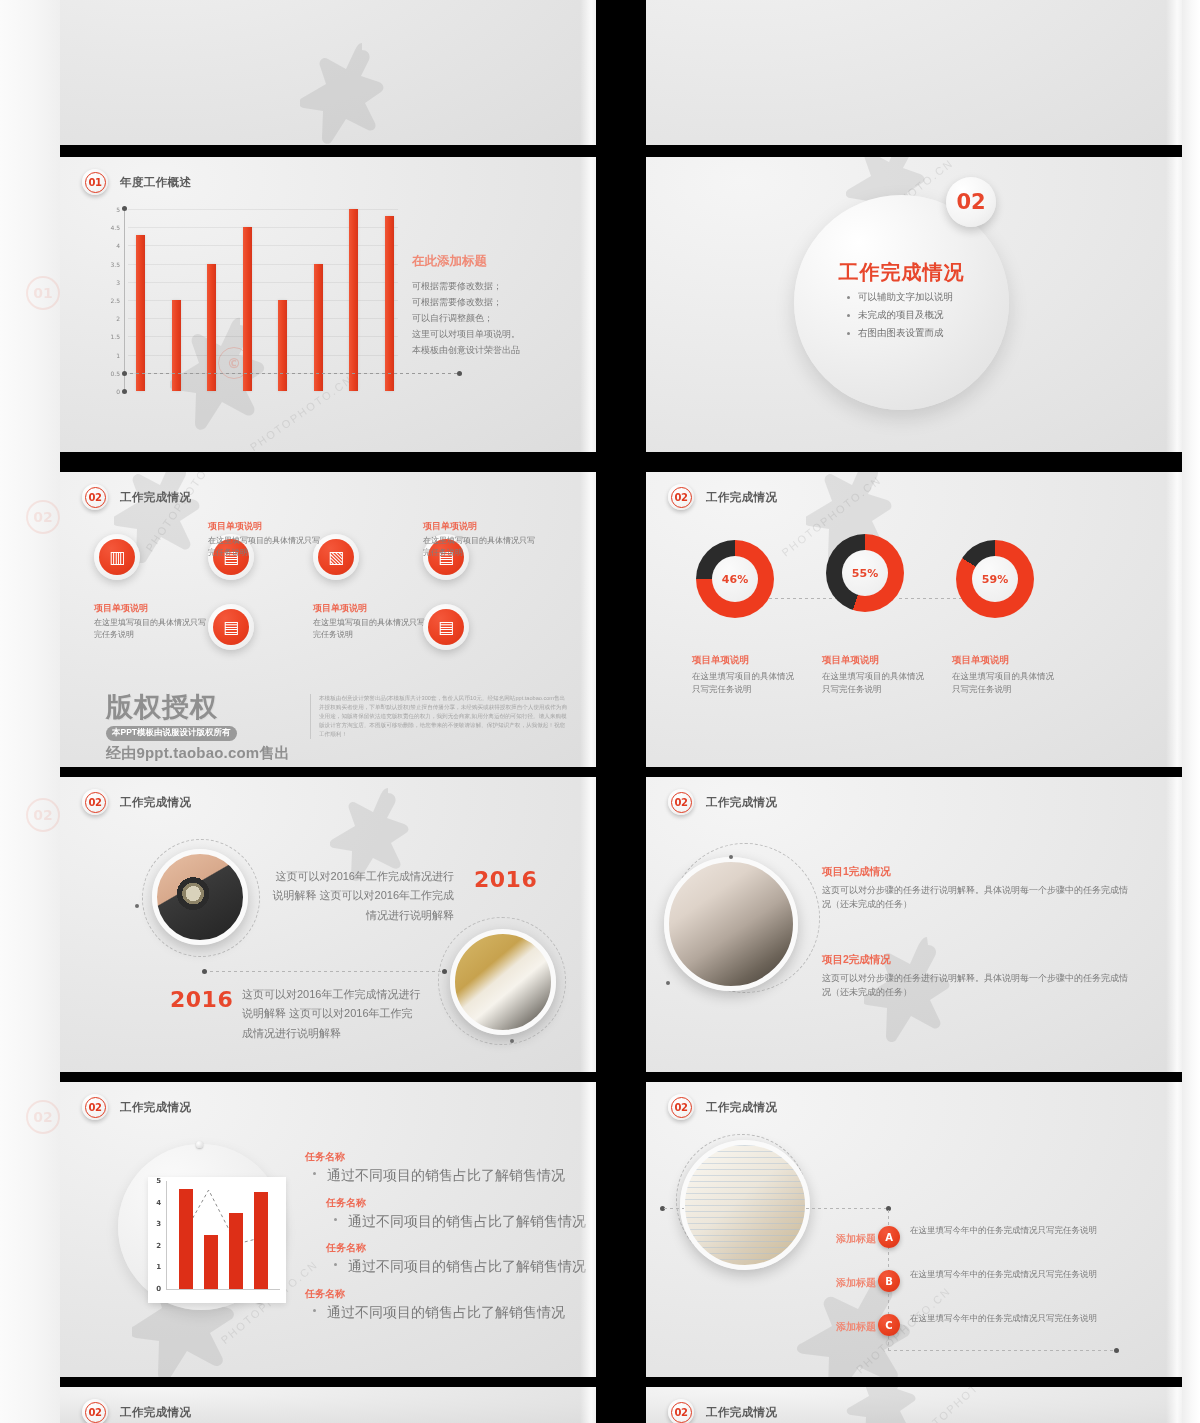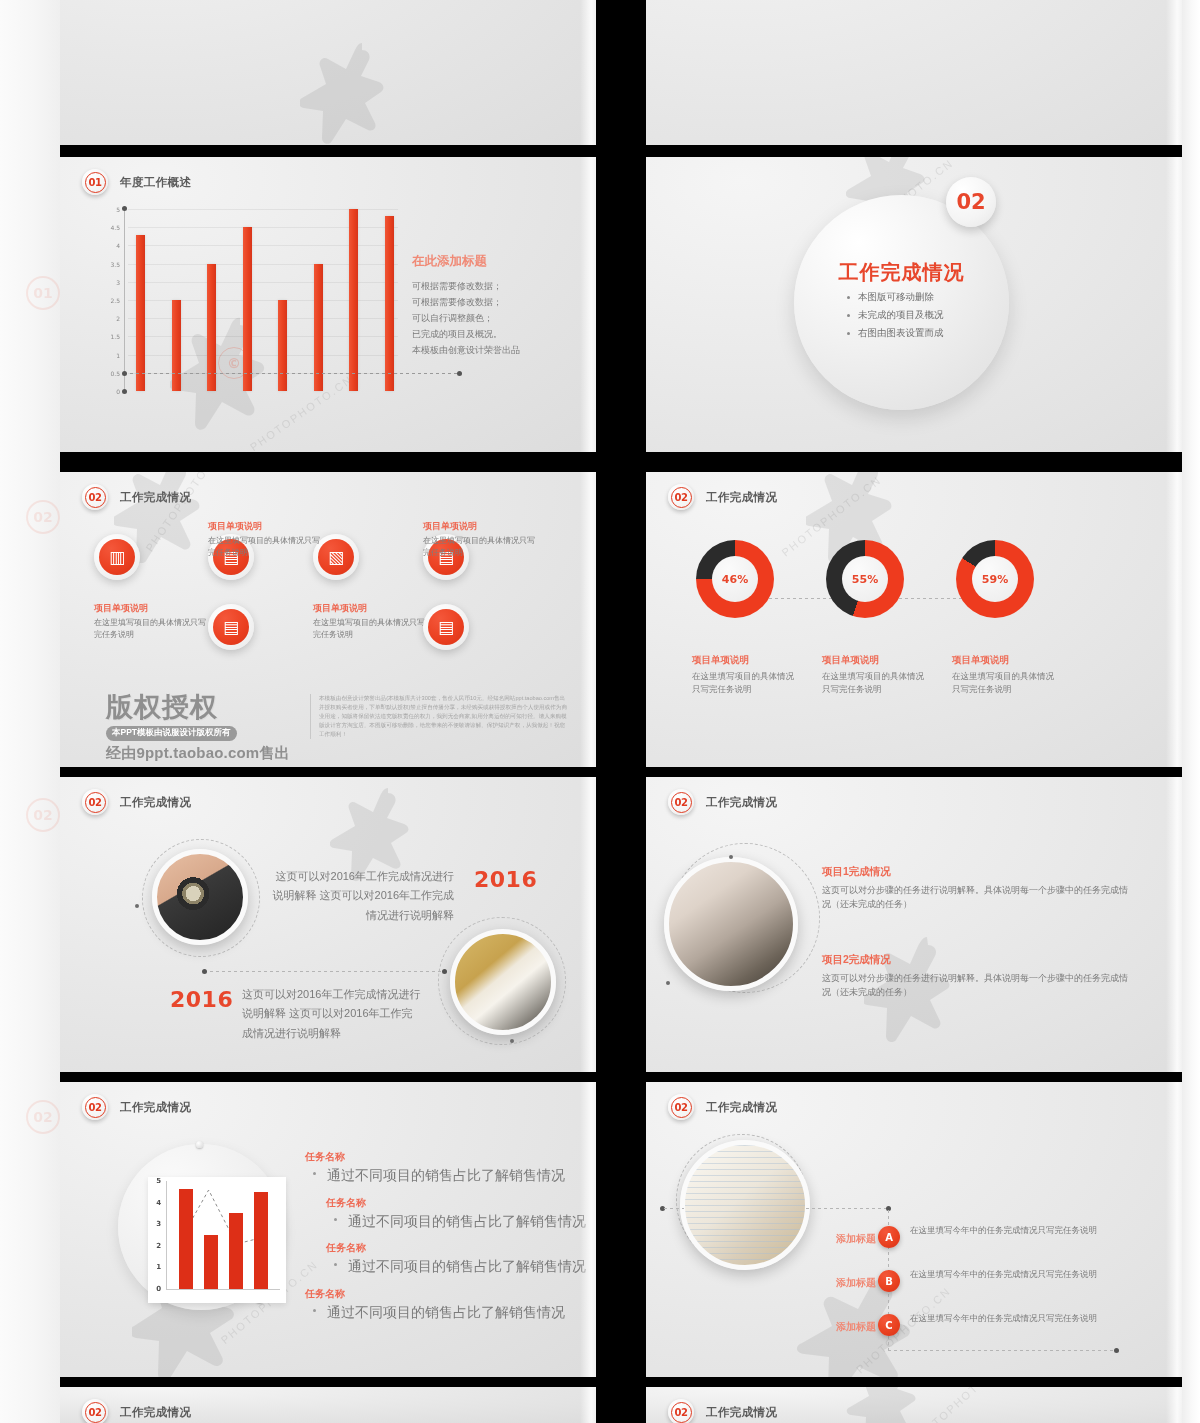--- a/index.html
+++ b/index.html
@@ -276,37 +276,37 @@
             <i style="left:-2px"></i>
             <i style="right:-2px"></i>
           </div>
       </div>
 
       <div class="side-note">
         <h4>在此添加标题</h4>
         <p>可根据需要修改数据；</p>
         <p>可根据需要修改数据；</p>
         <p>可以自行调整颜色；</p>
-        <p>已完成的项目及概况。</p>
+        <p>这里可以对项目单项说明。</p>
         <p>本模板由创意设计荣誉出品</p>
       </div>
     </div>
 
     <div class="slide right" style="left:586px;top:157px;">
       <div class="wm-fig" style="left:200px;top:-20px;">
         <svg width="100" height="100" viewBox="0 0 100 100">
             <path d="M58 6c6 0 9 5 7 10l-8 15 17 6c5 2 6 7 2 9l-15 10 9 19c2 5-2 8-7 6l-20-10-13 21c-3 4-9 2-9-3l1-25-18-3c-5-1-6-6-1-9l22-13-6-17c-2-5 3-9 7-6l17 9 7-16c2-4 4-8 8-8z" fill="#7d7d7d"></path>
           </svg>
       </div>
       <div class="wm" style="left:196px;top:36px;transform:rotate(-38deg);">PHOTOPHOTO.CN</div>
 
       <div class="bigcircle">
         <h2>工作完成情况</h2>
         <ul>
-          <li>本图版可移动删除</li>
+          <li>可以辅助文字加以说明</li>
           <li>未完成的项目及概况</li>
           <li>右图由图表设置而成</li>
         </ul>
       </div>
       <div class="chip02">02</div>
     </div>
 
     <div class="slide" style="left:0;top:472px;">
       <div class="shead">
         <span class="badge">
@@ -384,21 +384,21 @@
       </div>
       <div class="wm" style="left:124px;top:38px;transform:rotate(-38deg);">PHOTOPHOTO.CN</div>
 
       <div class="connector" style="left:123px;top:126px;width:110px;"></div>
       <div class="connector" style="left:253px;top:126px;width:110px;"></div>
 
       <div class="gauge" style="left:50px;top:68px;">
         <div style="position:absolute;inset:0;border-radius:50%;background:conic-gradient(from 0deg,#ee3b1e 0 75%,#2b2b2b 75% 100%);"></div>
         <div class="gh">46%</div>
       </div>
-      <div class="gauge" style="left:180px;top:68px;">
+      <div class="gauge" style="left:180px;top:62px;">
         <div style="position:absolute;inset:0;border-radius:50%;background:conic-gradient(from 0deg,#ee3b1e 0 55%,#2b2b2b 55% 100%);"></div>
         <div class="gh">55%</div>
       </div>
       <div class="gauge" style="left:310px;top:68px;">
         <div style="position:absolute;inset:0;border-radius:50%;background:conic-gradient(from 0deg,#ee3b1e 0 84%,#2b2b2b 84% 100%);"></div>
         <div class="gh">59%</div>
       </div>
 
       <div class="gcell" style="left:46px;top:182px;">
         <h5>项目单项说明</h5>

